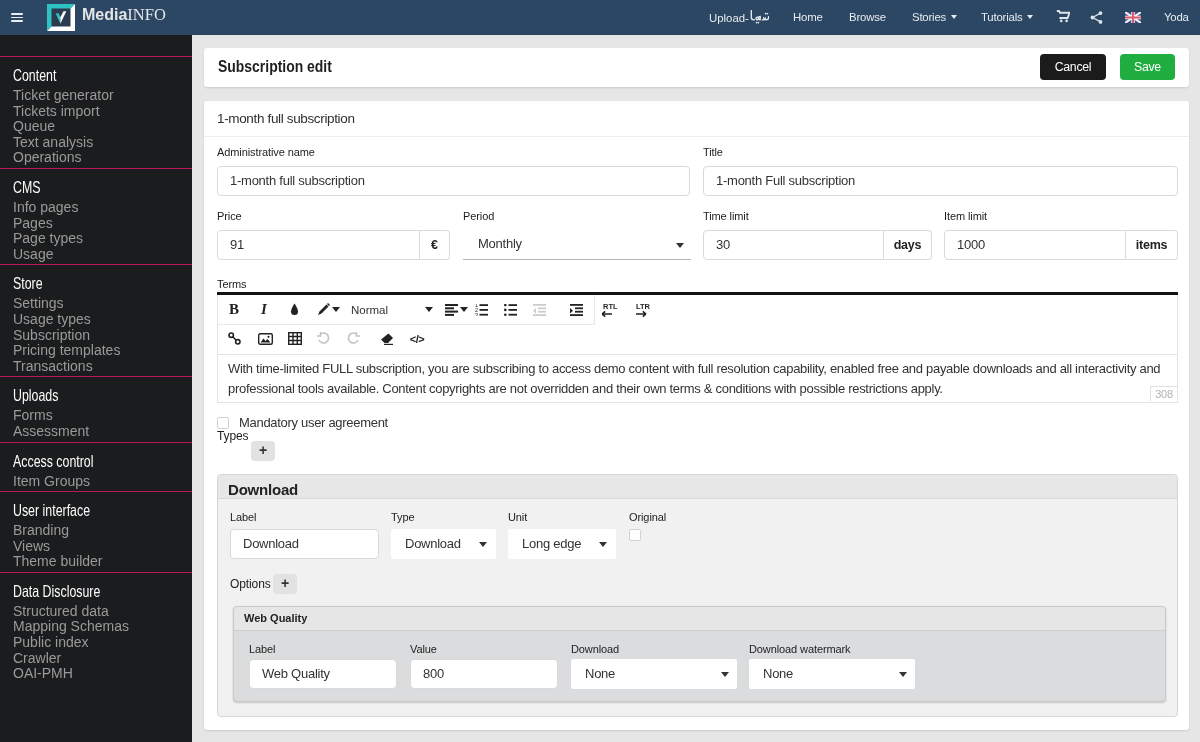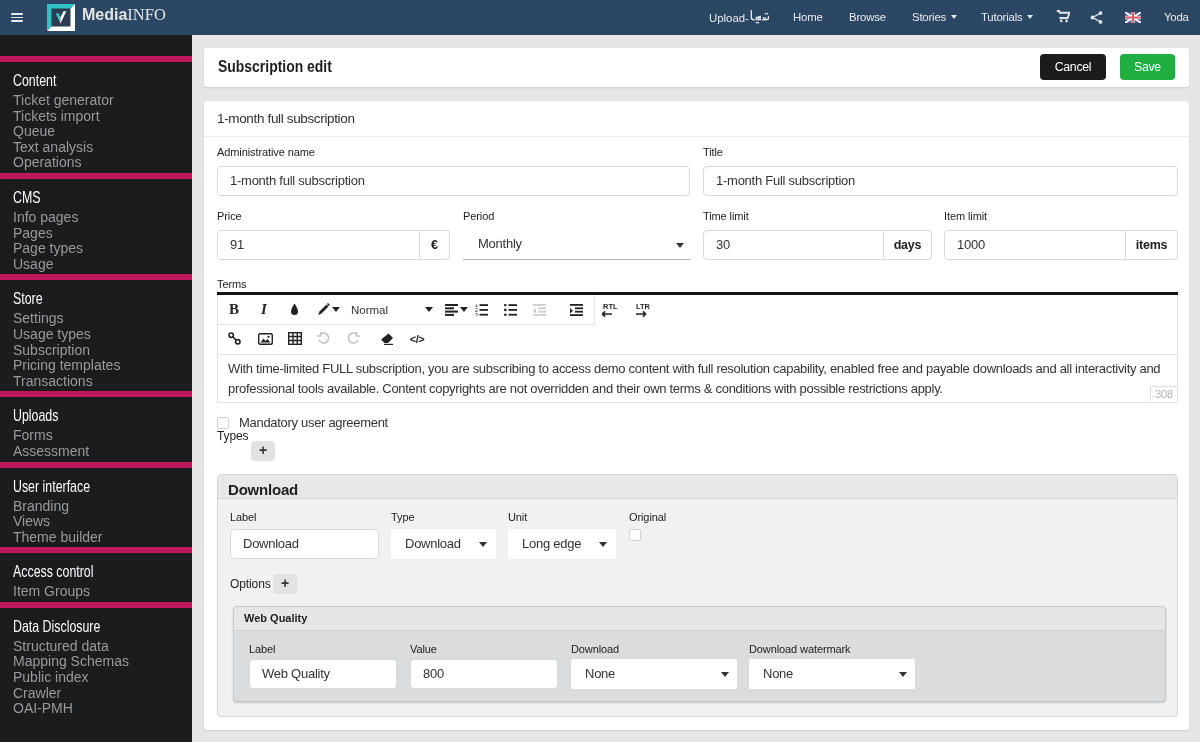--- a/index.html
+++ b/index.html
@@ -10,21 +10,21 @@
 
 #nav{position:absolute;left:0;top:0;width:1200px;height:35px;background:#2c4763}
 #nav .ham{position:absolute;left:11px;top:13px;width:12px;height:9px}
 #nav .ham div{height:1.6px;background:#e9edf2;margin-bottom:2px;border-radius:1px}
 #brand{position:absolute;left:82px;top:6px;font-size:16px;line-height:17px;color:#e5e5e5;font-weight:700}
 #brand span{font-weight:400;font-family:'Liberation Serif',serif;font-size:16.5px}
 .navtx{position:absolute;top:10px;font-size:11.4px;line-height:14px;color:#e7ebf0;white-space:nowrap;letter-spacing:-.2px}
 .caret{display:inline-block;width:0;height:0;border-left:3.5px solid transparent;border-right:3.5px solid transparent;border-top:4px solid #e7ebf0;vertical-align:middle;margin-left:5px;margin-bottom:1px}
 
 #side{position:absolute;left:0;top:35px;width:192px;height:707px;background:#1b1c1d;padding-top:21px}
-#side .sec{border-top:6px solid #be185d;padding:8px 13px 2px}
+#side .sec{border-top:1px solid #be185d;padding:8px 13px 2px}
 #side h3{font-size:16.5px;line-height:18px;font-weight:400;color:#fdfdfd;margin:1px 0 0;transform:scaleX(.75);transform-origin:0 50%;white-space:nowrap}
 #side ul{list-style:none;margin:4px 0 0}
 #side li{font-size:14px;line-height:15.6px;color:#9a9a9a}
 
 .card{position:absolute;background:#fff;border-radius:3px;box-shadow:0 1px 2px rgba(0,0,0,.12)}
 #card1{left:204px;top:48px;width:985px;height:39px}
 #c1t{position:absolute;left:14px;top:9px;font-size:17px;font-weight:700;color:#1e1e1e;transform:scaleX(.82);transform-origin:0 50%;white-space:nowrap}
 .btn{position:absolute;height:26px;border-radius:4px;color:#fff;font-size:12.3px;font-weight:400;text-align:center;line-height:26px;letter-spacing:-.3px}
 #bCancel{left:836px;top:6px;width:66px;background:#1b1b1b}
 #bSave{left:916px;top:6px;width:55px;background:#1fae3f}
@@ -145,31 +145,31 @@
         </ul>
       </div>
     <div class="sec">
         <h3>Uploads</h3>
         <ul>
           <li>Forms</li>
           <li>Assessment</li>
         </ul>
       </div>
     <div class="sec">
+        <h3>Access control</h3>
+        <ul>
+          <li>Item Groups</li>
+        </ul>
+      </div>
+    <div class="sec">
         <h3>User interface</h3>
         <ul>
           <li>Branding</li>
           <li>Views</li>
           <li>Theme builder</li>
-        </ul>
-      </div>
-    <div class="sec">
-        <h3>Access control</h3>
-        <ul>
-          <li>Item Groups</li>
         </ul>
       </div>
     <div class="sec">
         <h3>Data Disclosure</h3>
         <ul>
           <li>Structured data</li>
           <li>Mapping Schemas</li>
           <li>Public index</li>
           <li>Crawler</li>
           <li>OAI-PMH</li>

